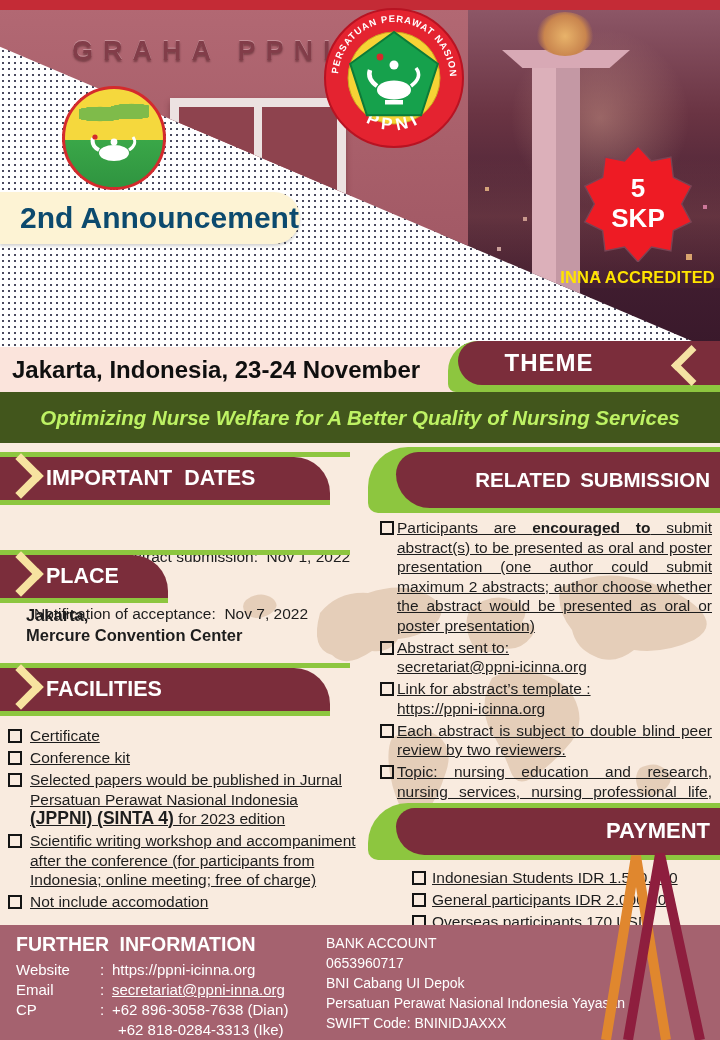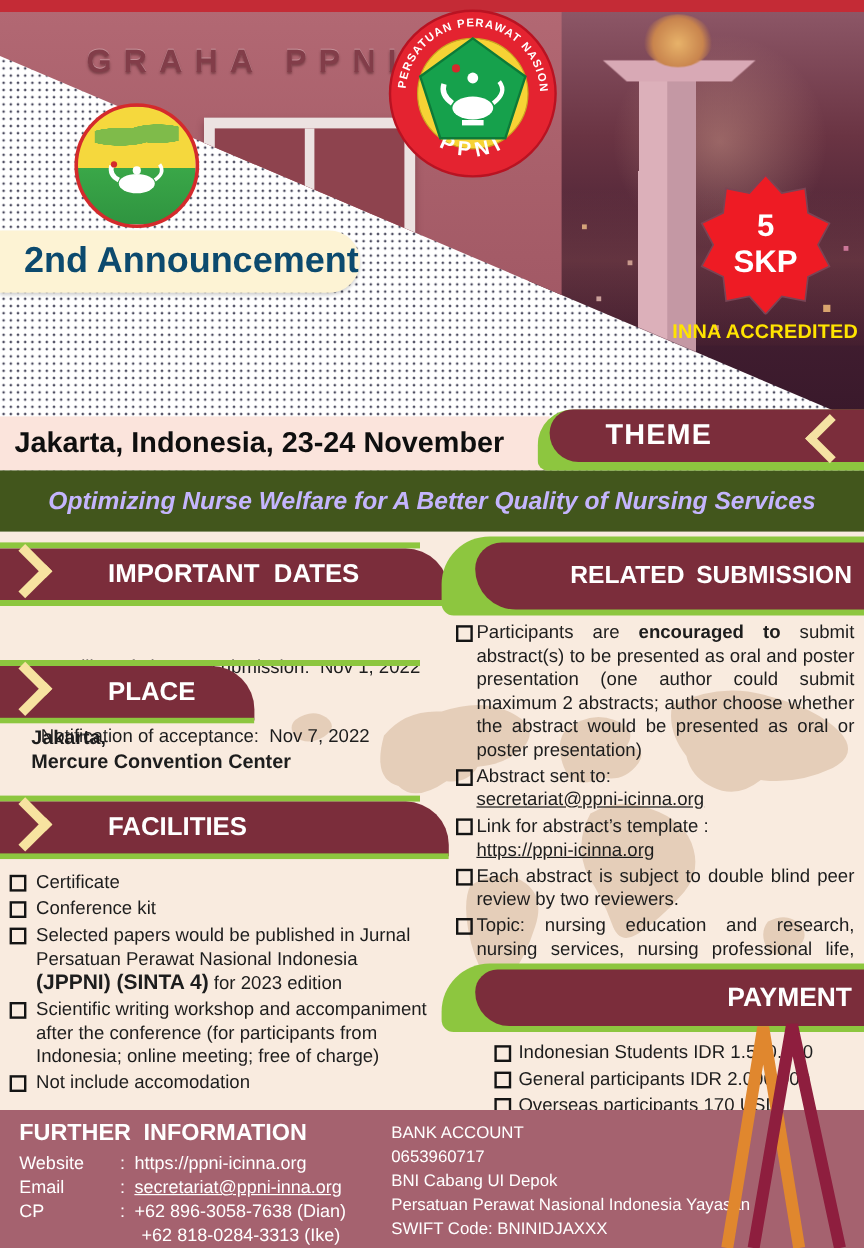--- a/index.html
+++ b/index.html
@@ -76,46 +76,46 @@
   .theme-ribbon{position:absolute;top:341px;left:448px;width:272px;height:51px;z-index:5;
     background:#8dc63f;border-radius:30px 0 0 8px;}
   .theme-ribbon .inner{position:absolute;left:10px;top:0;right:0;bottom:7px;background:#7b2d3b;
     border-radius:28px 0 0 34px;}
   .theme-ribbon .label{position:absolute;left:0;right:70px;top:0;bottom:7px;display:flex;
     align-items:center;justify-content:center;color:#fff;font-weight:bold;font-size:24px;letter-spacing:1px;}
   .chev-left{position:absolute;right:14px;top:10px;width:22px;height:22px;
     border-left:7px solid #f5e2a3;border-top:7px solid #f5e2a3;transform:rotate(-45deg);}
 
   .themebar{position:absolute;top:392px;left:0;width:720px;height:51px;background:#42561c;z-index:4;}
-  .themebar span{display:block;text-align:center;line-height:51px;color:#c4b5fd;
+  .themebar span{display:block;text-align:center;line-height:51px;color:#bef264;
     font-weight:bold;font-style:italic;font-size:20.5px;}
 
   
   .mainbody{position:absolute;top:443px;left:0;width:720px;height:482px;background:#f9ebdf;overflow:hidden;}
   .map{position:absolute;top:115px;left:0;width:720px;height:360px;opacity:.6;z-index:0;}
 
   .ribbon-l{position:absolute;left:0;z-index:2;}
   .ribbon-l::before{content:"";position:absolute;top:0;left:0;right:0;height:5px;background:#8dc63f;}
   .ribbon-l .rb{margin-top:5px;background:#7b2d3b;height:43px;border-bottom:5px solid #8dc63f;
-    border-radius:0 36px 0 0;position:relative;padding-left:44px;}
+    border-radius:0 36px 0 0;position:relative;}
   .ribbon-l .rb .hd{color:#fff;font-weight:bold;font-size:21.5px;line-height:43px;
     padding-left:46px;word-spacing:6px;white-space:nowrap;}
   .chev-right{position:absolute;left:5px;top:8px;width:24px;height:24px;z-index:3;
     border-top:8px solid #f7e3a0;border-right:8px solid #f7e3a0;transform:rotate(45deg);}
 
   .imp{top:9px;width:350px;}   .imp .rb{width:330px;}
   .plc{top:107px;width:350px;} .plc .rb{width:168px;}
   .fac{top:220px;width:350px;} .fac .rb{width:330px;}
 
   .dates-text{position:absolute;top:66px;left:34px;z-index:2;font-size:15.5px;line-height:19px;white-space:pre-wrap;}
   .place-text{position:absolute;top:163px;left:26px;z-index:2;font-size:15.5px;line-height:19.5px;}
   .place-text .b{font-weight:bold;font-size:16.5px;}
 
   .cb{position:absolute;left:0;top:3px;width:10px;height:10px;border:2px solid #141414;background:transparent;}
-  ul.plain{list-style:none;margin:0;padding:0;}
+  ul.plain{list-style:none;margin:0;padding:0;text-decoration:underline;}
   ul.plain li{position:relative;padding-left:22px;margin-bottom:2.5px;font-size:15.5px;line-height:19.5px;}
   .facil-list{position:absolute;top:283px;left:8px;width:350px;z-index:2;}
   .facil-list .big{font-weight:bold;font-size:17.5px;}
 
   .ribbon-r{position:absolute;right:0;z-index:2;background:#8dc63f;border-radius:40px 0 0 10px;}
   .ribbon-r .inner{position:absolute;left:28px;top:5px;right:0;bottom:5px;background:#7b2d3b;
     border-radius:34px 0 0 52px;}
   .ribbon-r .hd{position:absolute;left:40px;right:10px;top:5px;bottom:5px;display:flex;flex-direction:column;
     align-items:flex-end;justify-content:center;color:#fff;font-weight:bold;font-size:20.5px;
     line-height:1.3;word-spacing:4px;text-align:right;}

